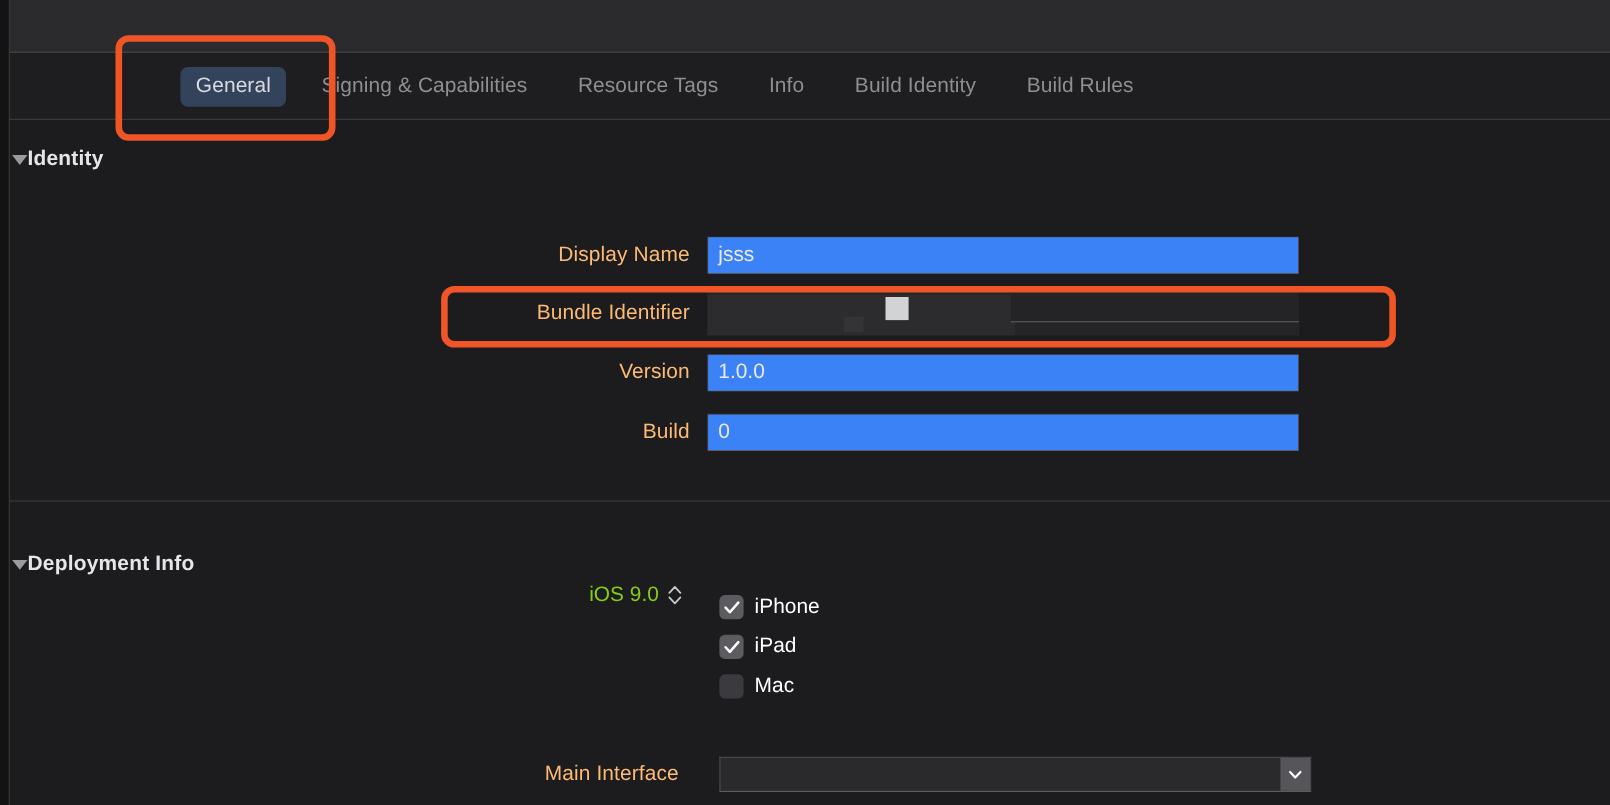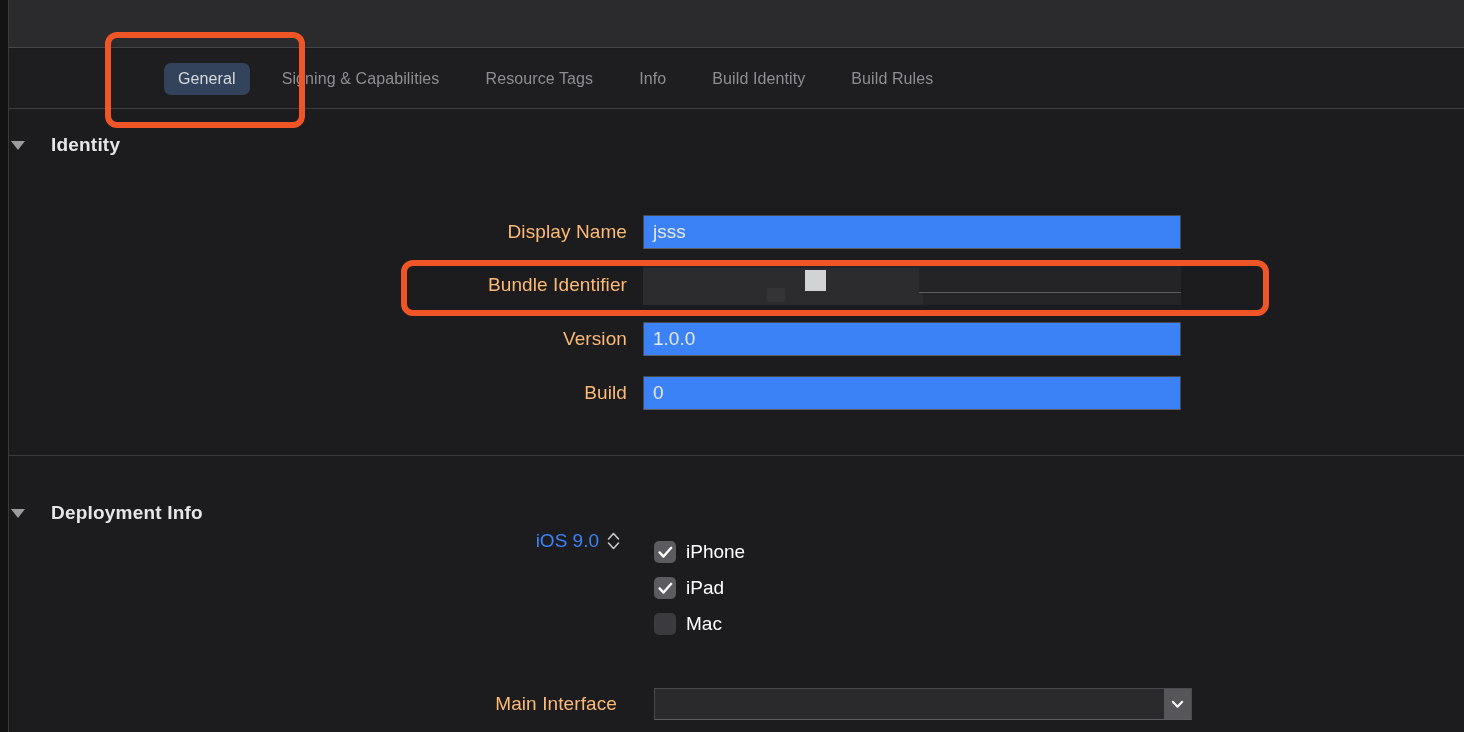--- a/index.html
+++ b/index.html
@@ -50,21 +50,21 @@
     position: absolute;
     left: 9px; top: 49px;
     width: 1455px; height: 60px;
     background: #1e1e20;
     border-bottom: 1px solid #3d3d41;
     display: flex;
     align-items: center;
     padding-left: 155px;
   }
   .tab {
-    font-size: 16px;
+    font-size: 19px;
     color: #8e8e93;
     padding: 7px 14px;
     margin-right: 18px;
     border-radius: 7px;
     white-space: nowrap;
     letter-spacing: 0.1px;
   }
   .tab.active {
     background: #34435c;
     color: #d8dade;
@@ -76,21 +76,21 @@
     left: 9px; top: 110px;
     width: 1455px; height: 622px;
     background: #1c1c1e;
   }
 
   
   .section-header {
     position: absolute;
     display: flex;
     align-items: center;
-    gap: 26px;
+    gap: 0;
     left: 0;
   }
   .disclosure-tri {
     width: 0; height: 0;
     border-left: 7px solid transparent;
     border-right: 7px solid transparent;
     border-top: 9px solid #9a9a9f;
     margin-left: 2px;
   }
   .section-title {
@@ -188,21 +188,21 @@
     left: 0;
     display: flex;
     align-items: center;
   }
   .stepper-value {
     position: absolute;
     left: 380px;
     width: 210px;
     text-align: right;
     font-size: 19px;
-    color: #3b82f6;
+    color: #84cc16;
   }
   .stepper-arrows {
     position: absolute;
     left: 598px;
     display: flex;
     flex-direction: column;
     align-items: center;
     gap: 2px;
     color: #c9c9cd;
   }

